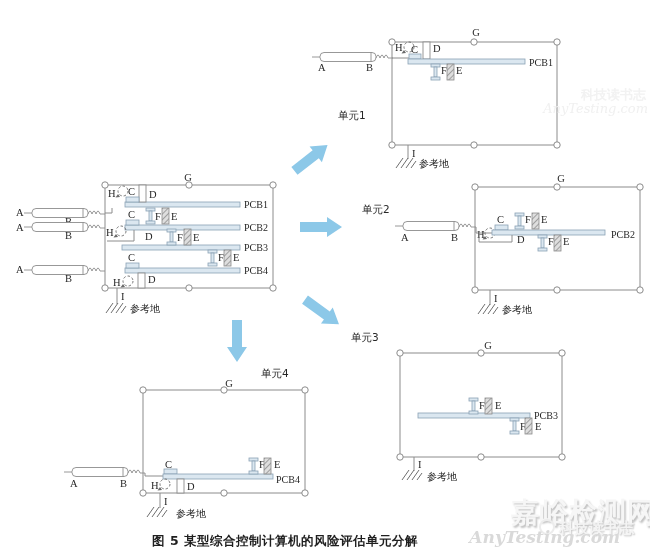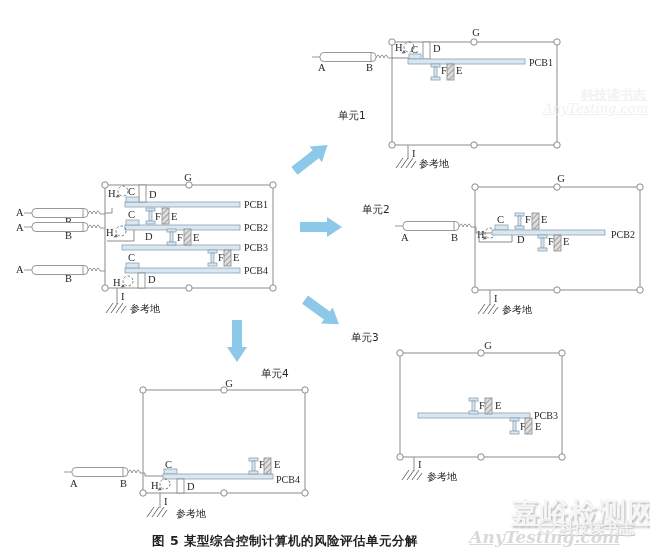--- a/index.html
+++ b/index.html
@@ -12,21 +12,21 @@
   .tc {font-family:"DejaVu Sans","Liberation Sans",sans-serif;font-size:10px;fill:#262626;}
   .tu {font-family:"DejaVu Sans","Liberation Sans",sans-serif;font-size:10.5px;fill:#262626;}
   .caption{font-family:"DejaVu Sans","Liberation Sans",sans-serif;font-size:12.5px;font-weight:bold;fill:#1f1f1f;letter-spacing:0.5px;}
   
   .box{stroke:#8c8c8c;fill:none;stroke-width:1;}
   .ln {stroke:#8c8c8c;fill:none;stroke-width:1;}
   .brd{fill:#dbe7f0;stroke:#8aa2b4;stroke-width:0.8;}
   .dbar{fill:#ffffff;stroke:#8c8c8c;stroke-width:0.9;}
   .arrowblue{fill:#8cc8e8;}
   
-  .wm{position:absolute;font-family:"DejaVu Sans","Liberation Sans",sans-serif;white-space:nowrap;text-decoration:underline;}
+  .wm{position:absolute;font-family:"DejaVu Sans","Liberation Sans",sans-serif;white-space:nowrap;}
   .wm-brand{right:-6px;top:494px;font-size:28px;font-weight:700;letter-spacing:1px;
             color:#f6f6f6;text-shadow:1.5px 1.5px 2px #c0c0c0;}
   .wm-tagline{right:16px;top:519px;font-size:15px;font-weight:700;
             color:#f4f4f4;text-shadow:1px 1px 1.5px #c6c6c6;}
   .wm-logo{display:inline-block;width:12px;height:12px;border:2px solid #ececec;
             border-radius:50%;margin-right:4px;vertical-align:-2px;}
   .wm-site{right:30px;top:527px;font-size:17px;font-style:italic;font-weight:700;
             color:#d9d9d9;font-family:"DejaVu Serif","Liberation Serif",serif;}
   .wm-tr-tagline{right:4px;top:86px;font-size:13px;font-weight:700;color:#f2f2f2;}
   .wm-tr-site{right:2px;top:101px;font-size:13px;font-style:italic;color:#f0f0f0;

